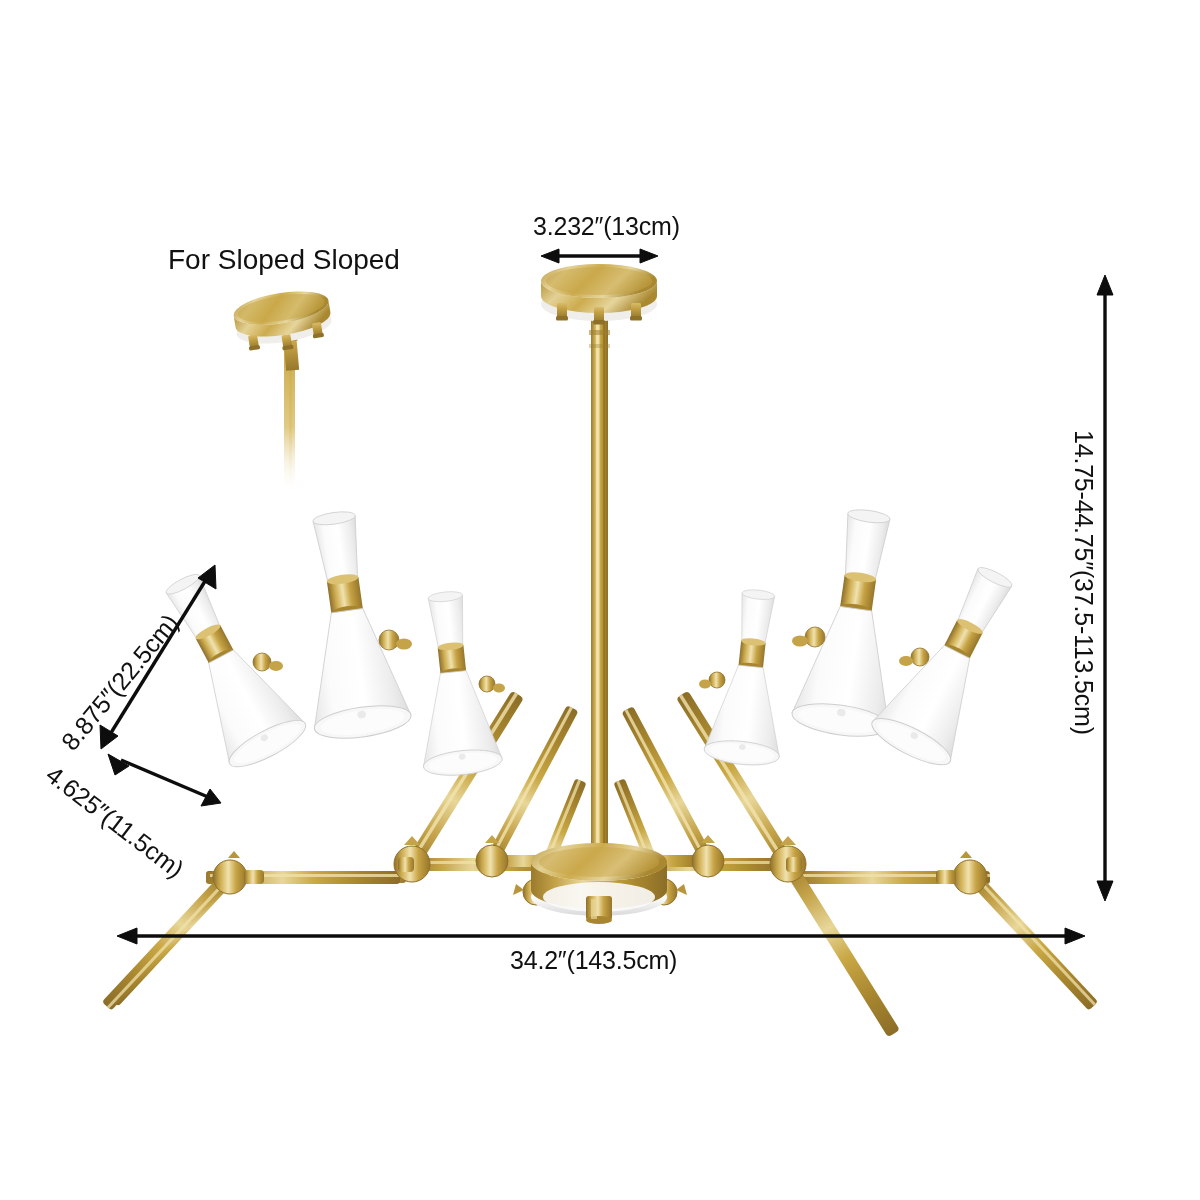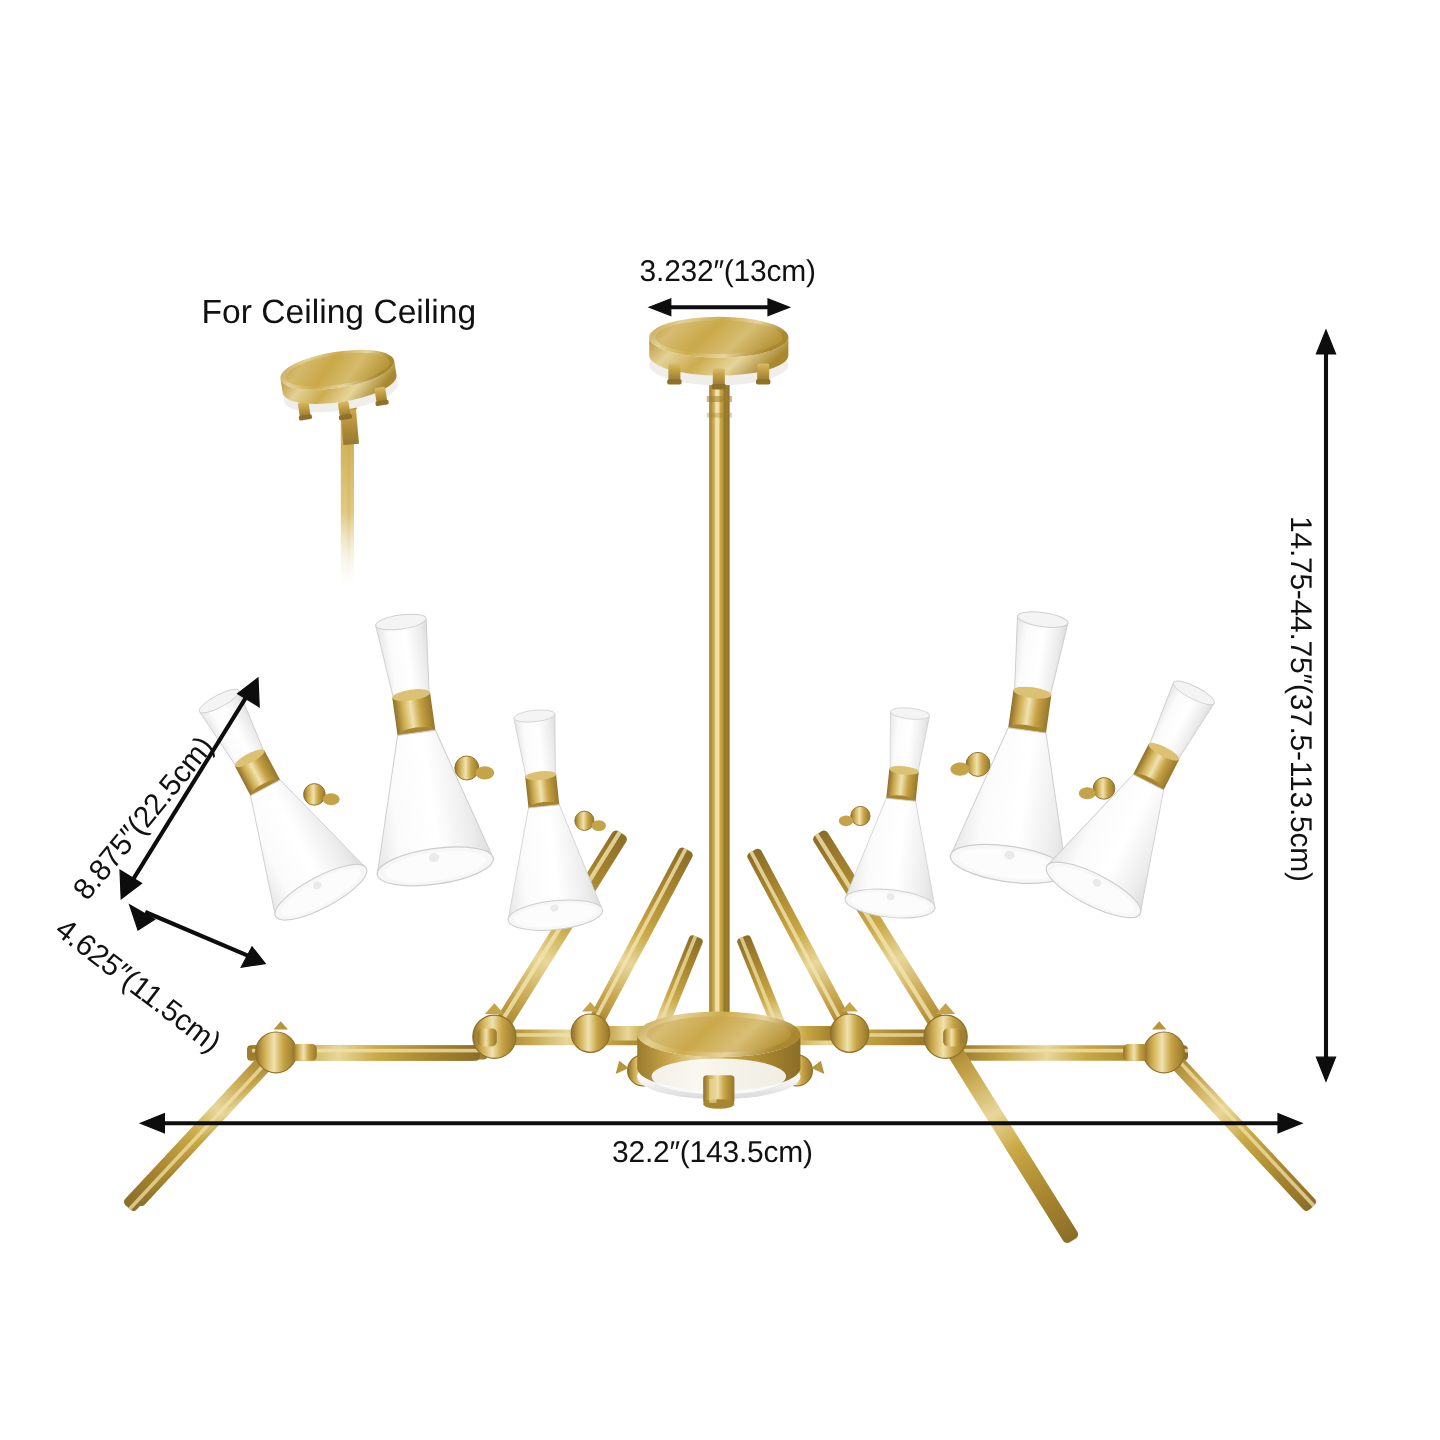--- a/index.html
+++ b/index.html
@@ -360,25 +360,25 @@
       </g>
 
       <g>
         <line x1="121" y1="760" x2="208" y2="797" stroke-width="3.4"></line>
         <polygon points="108,754 115,775 129,766"></polygon>
         <polygon points="221,803 201,806 210,789"></polygon>
       </g>
     </g>
   </svg>
 
-  <div class="note-label" id="lbl-sloped">For Ceiling Ceiling</div>
+  <div class="note-label" id="lbl-sloped">For Sloped Sloped</div>
 
   <div class="dim-label" id="lbl-top">3.232″(13cm)</div>
 
   <div class="dim-label" id="lbl-right">14.75-44.75″(37.5-113.5cm)</div>
 
-  <div class="dim-label" id="lbl-bottom">32.2″(143.5cm)</div>
+  <div class="dim-label" id="lbl-bottom">34.2″(143.5cm)</div>
 
   <div class="dim-label" id="lbl-diag-a">8.875″(22.5cm)</div>
 
   <div class="dim-label" id="lbl-diag-b">4.625″(11.5cm)</div>
 
 </div>
 
 </body></html>

